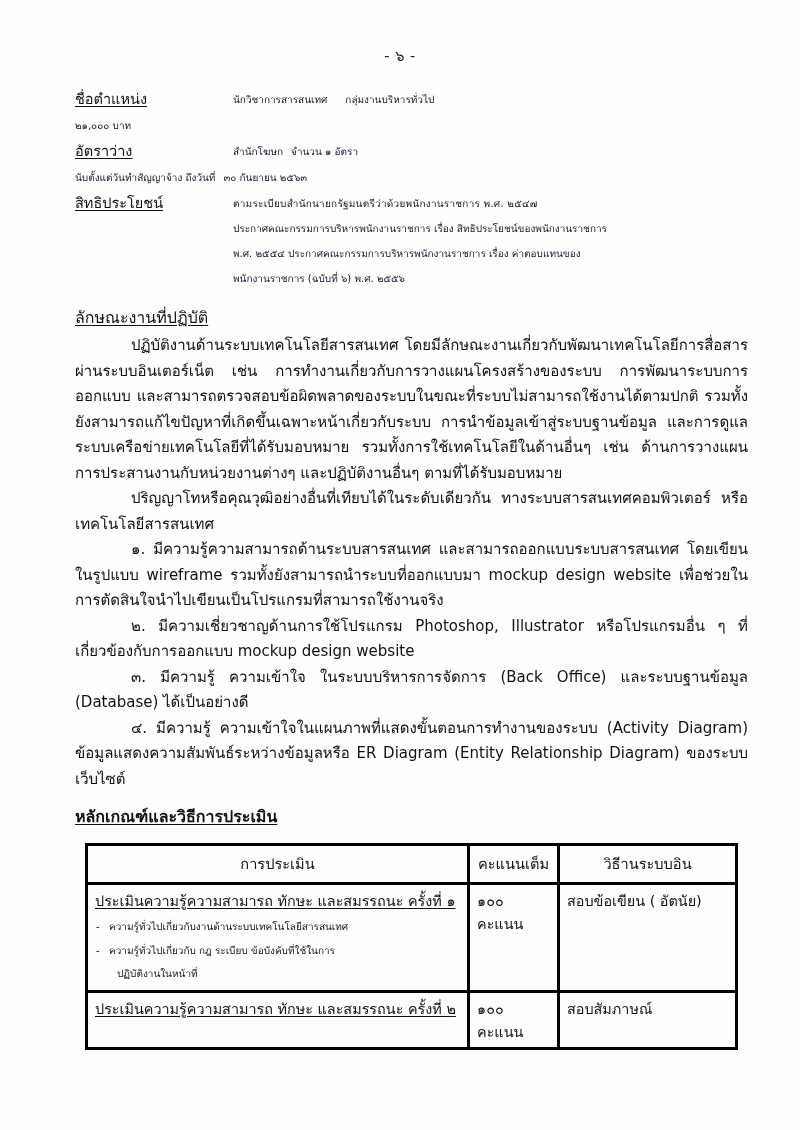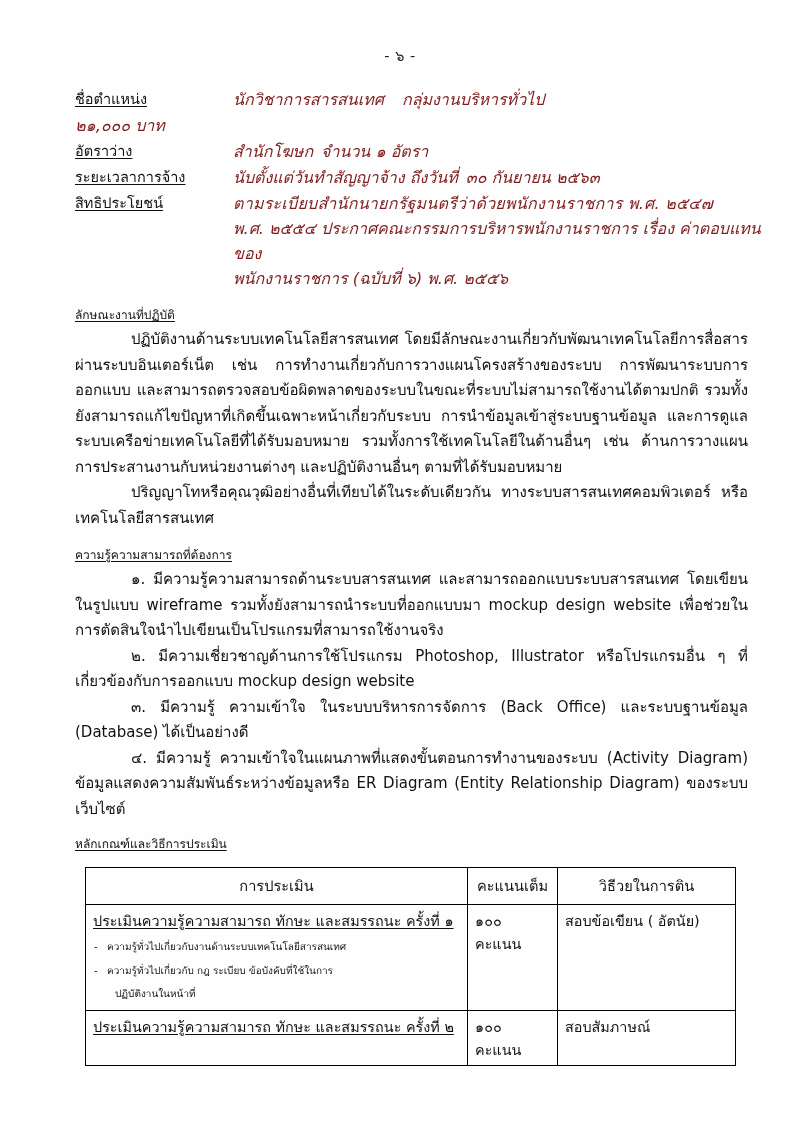--- a/index.html
+++ b/index.html
@@ -46,44 +46,43 @@
     width: 158px;
     flex: 0 0 158px;
     font-size: 14.5px;
     text-decoration: underline;
     text-underline-offset: 2px;
     color: #111;
     white-space: nowrap;
   }
   .meta-value {
     flex: 1;
-    font-size: 16px;
-    color: #7f1d1d;
-    font-style: italic;
+    font-size: 10px;
+    color: #0f172a;
   }
   .meta-value .sp { display: inline-block; width: 18px; }
   .meta-value .sp-sm { display: inline-block; width: 8px; }
   .meta-value-lines div {
     line-height: 25px;
   }
   .meta-value-lines div:first-child {
     letter-spacing: 0.25px;
   }
 
   
   .section-heading {
     padding-left: 75px;
-    font-size: 12px;
+    font-size: 16px;
     text-decoration: underline;
     text-underline-offset: 2px;
     color: #111;
     margin-top: 14px;
     margin-bottom: 3px;
   }
-  .section-heading.tight { margin-top: 12px; }
+  .section-heading.tight { margin-top: 12px; font-weight: bold; }
 
   
   .para {
     padding-left: 75px;
     padding-right: 52px;
     font-size: 15px;
     line-height: 25.5px;
     text-align: justify;
     text-justify: inter-word;
     color: #111;
@@ -100,21 +99,21 @@
     padding-left: 85px;
     padding-right: 65px;
   }
   table.assess {
     width: 650px;
     border-collapse: collapse;
     table-layout: fixed;
   }
   table.assess th,
   table.assess td {
-    border: 1px solid #000000;
+    border: 3px solid #000000;
     vertical-align: top;
     padding: 4px 7px;
     font-weight: normal;
     font-size: 14.4px;
     color: #111;
   }
   table.assess th {
     text-align: center;
     padding: 6px 6px 7px;
     font-size: 14.6px;
@@ -173,62 +172,61 @@
     <div class="meta-row">
       <div class="meta-value">๒๑,๐๐๐ บาท</div>
     </div>
 
     <div class="meta-row">
       <div class="meta-label">อัตราว่าง</div>
       <div class="meta-value"><span>สำนักโฆษก</span><span class="sp-sm"></span><span>จำนวน ๑ อัตรา</span></div>
     </div>
 
     <div class="meta-row">
-      <div class="meta-label">ระยะเวลาการจ้าง</div>
       <div class="meta-value"><span>นับตั้งแต่วันทำสัญญาจ้าง ถึงวันที่</span><span class="sp-sm"></span><span>๓๐ กันยายน ๒๕๖๓</span></div>
     </div>
 
     <div class="meta-row">
       <div class="meta-label">สิทธิประโยชน์</div>
       <div class="meta-value meta-value-lines">
         <div>ตามระเบียบสำนักนายกรัฐมนตรีว่าด้วยพนักงานราชการ พ.ศ. ๒๕๔๗</div>
+        <div>ประกาศคณะกรรมการบริหารพนักงานราชการ เรื่อง สิทธิประโยชน์ของพนักงานราชการ</div>
         <div>พ.ศ. ๒๕๕๔ ประกาศคณะกรรมการบริหารพนักงานราชการ เรื่อง ค่าตอบแทนของ</div>
         <div>พนักงานราชการ (ฉบับที่ ๖) พ.ศ. ๒๕๕๖</div>
       </div>
     </div>
 
   </div>
 
   <div class="section-heading">ลักษณะงานที่ปฏิบัติ</div>
   <p class="para indent">ปฏิบัติงานด้านระบบเทคโนโลยีสารสนเทศ โดยมีลักษณะงานเกี่ยวกับพัฒนาเทคโนโลยีการสื่อสารผ่านระบบอินเตอร์เน็ต เช่น การทำงานเกี่ยวกับการวางแผนโครงสร้างของระบบ การพัฒนาระบบการออกแบบ และสามารถตรวจสอบข้อผิดพลาดของระบบในขณะที่ระบบไม่สามารถใช้งานได้ตามปกติ รวมทั้งยังสามารถแก้ไขปัญหาที่เกิดขึ้นเฉพาะหน้าเกี่ยวกับระบบ การนำข้อมูลเข้าสู่ระบบฐานข้อมูล และการดูแลระบบเครือข่ายเทคโนโลยีที่ได้รับมอบหมาย รวมทั้งการใช้เทคโนโลยีในด้านอื่นๆ เช่น ด้านการวางแผน การประสานงานกับหน่วยงานต่างๆ และปฏิบัติงานอื่นๆ ตามที่ได้รับมอบหมาย</p>
 
   <p class="para indent">ปริญญาโทหรือคุณวุฒิอย่างอื่นที่เทียบได้ในระดับเดียวกัน ทางระบบสารสนเทศคอมพิวเตอร์ หรือเทคโนโลยีสารสนเทศ</p>
 
-  <div class="section-heading">ความรู้ความสามารถที่ต้องการ</div>
   <div class="para-group">
     <p class="para indent-num">๑. มีความรู้ความสามารถด้านระบบสารสนเทศ และสามารถออกแบบระบบสารสนเทศ โดยเขียนในรูปแบบ wireframe รวมทั้งยังสามารถนำระบบที่ออกแบบมา mockup  design  website  เพื่อช่วยในการตัดสินใจนำไปเขียนเป็นโปรแกรมที่สามารถใช้งานจริง</p>
     <p class="para indent-num">๒. มีความเชี่ยวชาญด้านการใช้โปรแกรม Photoshop, Illustrator หรือโปรแกรมอื่น ๆ ที่เกี่ยวข้องกับการออกแบบ mockup design website</p>
     <p class="para indent-num">๓. มีความรู้ ความเข้าใจ ในระบบบริหารการจัดการ (Back   Office) และระบบฐานข้อมูล (Database) ได้เป็นอย่างดี</p>
     <p class="para indent-num">๔. มีความรู้ ความเข้าใจในแผนภาพที่แสดงขั้นตอนการทำงานของระบบ (Activity   Diagram) ข้อมูลแสดงความสัมพันธ์ระหว่างข้อมูลหรือ ER Diagram (Entity Relationship Diagram) ของระบบเว็บไซต์</p>
   </div>
 
   <div class="section-heading tight">หลักเกณฑ์และวิธีการประเมิน</div>
 
   <div class="table-wrap">
     <table class="assess">
       <colgroup>
         <col class="c1">
           <col class="c2">
           <col class="c3">
       </colgroup>
       <thead>
         <tr>
           <th>การประเมิน</th>
           <th>คะแนนเต็ม</th>
-          <th>วิธีวยในการติน</th>
+          <th>วิธีานระบบอิน</th>
         </tr>
       </thead>
       <tbody>
         <tr class="row-pad-1">
           <td>
             <span class="cell-title">ประเมินความรู้ความสามารถ ทักษะ และสมรรถนะ ครั้งที่ ๑</span>
             <ul class="dashlist">
               <li>
                 <span>ความรู้ทั่วไปเกี่ยวกับงานด้านระบบเทคโนโลยีสารสนเทศ</span>
               </li>

